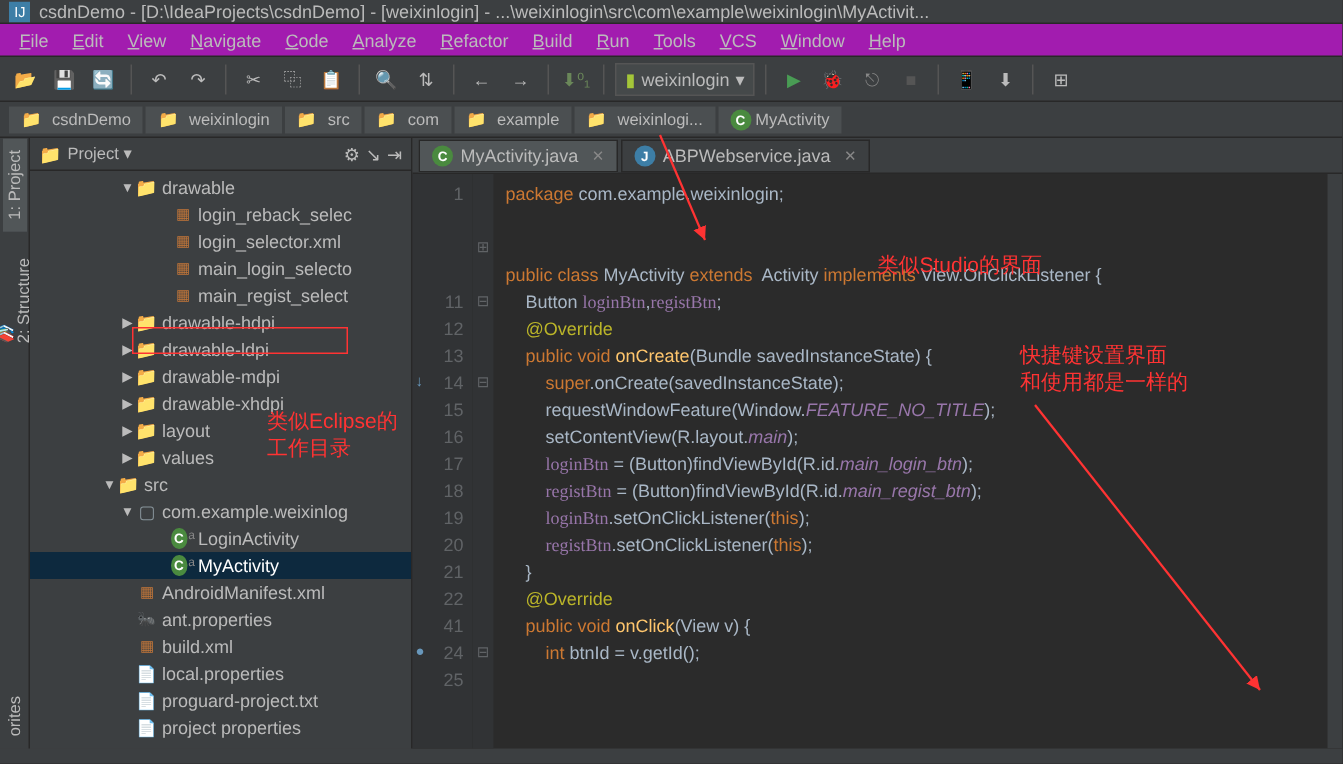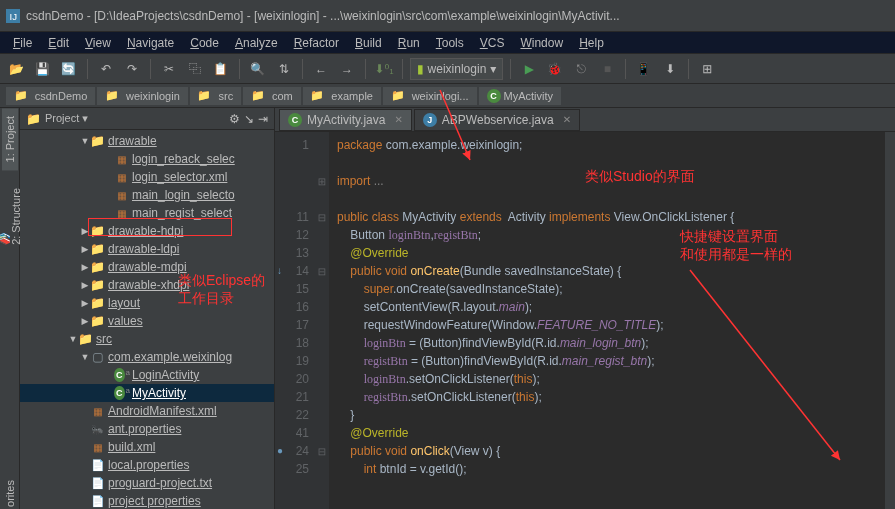--- a/index.html
+++ b/index.html
@@ -1,41 +1,41 @@
 <!DOCTYPE html>
 <html><head>
 <meta charset="utf-8">
 <style>
 * { margin: 0; padding: 0; box-sizing: border-box; font-family: "Segoe UI", Arial, sans-serif; }
 body { width: 895px; height: 509px; background: #3c3f41; color: #bbbbbb; font-size: 12px; overflow: hidden; position: relative; }
-.titlebar { height: 32px; background: #3c3f41; display: flex; align-items: center; padding: 0 6px; border-bottom: 1px solid #282828; }
+.titlebar { height: 16px; background: #3c3f41; display: flex; align-items: center; padding: 0 6px; border-bottom: 1px solid #282828; }
 .titlebar .icon { width: 14px; height: 14px; margin-right: 6px; display: inline-flex; }
 .titlebar .title { color: #bbbbbb; font-size: 12px; white-space: nowrap; overflow: hidden; }
-.menubar { height: 22px; background: #0f172a; display: flex; align-items: center; padding: 0 6px; gap: 2px; border-bottom: 1px solid #282828; }
+.menubar { height: 22px; background: #a21caf; display: flex; align-items: center; padding: 0 6px; gap: 2px; border-bottom: 1px solid #282828; }
 .menubar .item { padding: 2px 7px; color: #bbbbbb; cursor: default; }
 .menubar .item u { text-decoration: underline; }
 .toolbar { height: 30px; background: #3c3f41; display: flex; align-items: center; padding: 0 6px; gap: 4px; border-bottom: 1px solid #282828; }
 .toolbar .sep { width: 1px; height: 20px; background: #555; margin: 0 3px; }
 .toolbar .btn { width: 22px; height: 22px; display: flex; align-items: center; justify-content: center; cursor: pointer; }
 .toolbar .runconf { height: 22px; padding: 0 6px; display: flex; align-items: center; gap: 4px; border: 1px solid #555; background: #45494a; }
 .breadcrumb { height: 24px; background: #3c3f41; display: flex; align-items: center; padding: 0 6px; border-bottom: 1px solid #282828; }
 .bc-item { display: flex; align-items: center; background: #4b4f51; height: 18px; padding: 0 8px; margin-right: 2px; font-size: 11px; color: #bbb; position: relative; }
 .bc-item .folder { color: #9aa7b0; margin-right: 4px; }
 .main { display: flex; height: calc(509px - 26px - 22px - 30px - 24px); }
 .leftgutter { width: 20px; background: #3c3f41; border-right: 1px solid #282828; display: flex; flex-direction: column; align-items: center; }
 .vtab { writing-mode: vertical-rl; transform: rotate(180deg); padding: 8px 2px; color: #bbb; font-size: 11px; cursor: pointer; }
 .vtab.active { background: #515658; }
 .project-panel { width: 255px; background: #3c3f41; border-right: 1px solid #282828; display: flex; flex-direction: column; }
 .project-header { height: 22px; display: flex; align-items: center; padding: 0 6px; background: #3c3f41; border-bottom: 1px solid #282828; gap: 4px; }
 .project-header .dd { color: #bbb; font-size: 11px; }
 .tree { flex: 1; overflow: auto; font-size: 12px; padding-top: 2px; }
 .node { display: flex; align-items: center; height: 18px; padding-left: 4px; white-space: nowrap; cursor: default; }
 .node .arrow { width: 10px; color: #bbb; font-size: 9px; display: inline-flex; justify-content: center; }
 .node .icon { width: 16px; display: inline-flex; justify-content: center; }
-.node .label { margin-left: 2px; text-decoration: underline; }
+.node .label { margin-left: 2px; }
 .node.selected { background: #0d293e; color: #fff; }
 .highlight-box { border: 1px solid #ff3333; position: absolute; pointer-events: none; }
 .annotation { position: absolute; color: #ff3333; font-size: 14px; pointer-events: none; font-weight: 500; }
 .editor { flex: 1; display: flex; flex-direction: column; background: #2b2b2b; position: relative; }
 .ed-tabs { height: 24px; display: flex; align-items: center; background: #3c3f41; border-bottom: 1px solid #282828; padding-left: 4px; }
 .ed-tab { height: 22px; display: flex; align-items: center; padding: 0 8px; gap: 5px; color: #bbb; font-size: 12px; border: 1px solid #282828; margin-right: 2px; }
 .ed-tab.active { background: #515658; }
 .ed-tab .close { color: #888; font-size: 10px; margin-left: 4px; }
 .code-area { flex: 1; display: flex; overflow: hidden; }
 .gutter { width: 40px; background: #313335; color: #606366; text-align: right; padding: 4px 6px 0 0; font-family: Consolas, monospace; font-size: 12px; line-height: 18px; }
@@ -380,29 +380,28 @@
           <div class="fold"></div>
           <div class="fold"></div>
           <div class="fold"></div>
           <div class="fold"></div>
           <div class="fold">⊟</div>
           <div class="fold"></div>
         </div>
       <div class="code" id="code">
           <div class="line"><span class="kw">package</span> com.example.weixinlogin;</div>
           <div class="line"></div>
-          <div class="line"><span class="kw">import</span> <span class="comment">...</span></div>
           <div class="line"></div>
           <div class="line"><span class="kw">public class</span> MyActivity <span class="kw">extends</span>  Activity <span class="kw">implements</span> View.OnClickListener {</div>
           <div class="line">    Button <span class="field">loginBtn</span>,<span class="field">registBtn</span>;</div>
           <div class="line">    <span class="ann">@Override</span></div>
           <div class="line">    <span class="kw">public void</span> <span class="fn">onCreate</span>(Bundle savedInstanceState) {</div>
           <div class="line">        <span class="kw">super</span>.onCreate(savedInstanceState);</div>
+          <div class="line">        requestWindowFeature(Window.<span class="const">FEATURE_NO_TITLE</span>);</div>
           <div class="line">        setContentView(R.layout.<span class="const">main</span>);</div>
-          <div class="line">        requestWindowFeature(Window.<span class="const">FEATURE_NO_TITLE</span>);</div>
           <div class="line">        <span class="field">loginBtn</span> = (Button)findViewById(R.id.<span class="const">main_login_btn</span>);</div>
           <div class="line">        <span class="field">registBtn</span> = (Button)findViewById(R.id.<span class="const">main_regist_btn</span>);</div>
           <div class="line">        <span class="field">loginBtn</span>.setOnClickListener(<span class="kw">this</span>);</div>
           <div class="line">        <span class="field">registBtn</span>.setOnClickListener(<span class="kw">this</span>);</div>
           <div class="line">    }</div>
           <div class="line">    <span class="ann">@Override</span></div>
           <div class="line">    <span class="kw">public void</span> <span class="fn">onClick</span>(View v) {</div>
           <div class="line">        <span class="kw">int</span> btnId = v.getId();</div>
         </div>
       <div class="scrollbar-v"></div>

